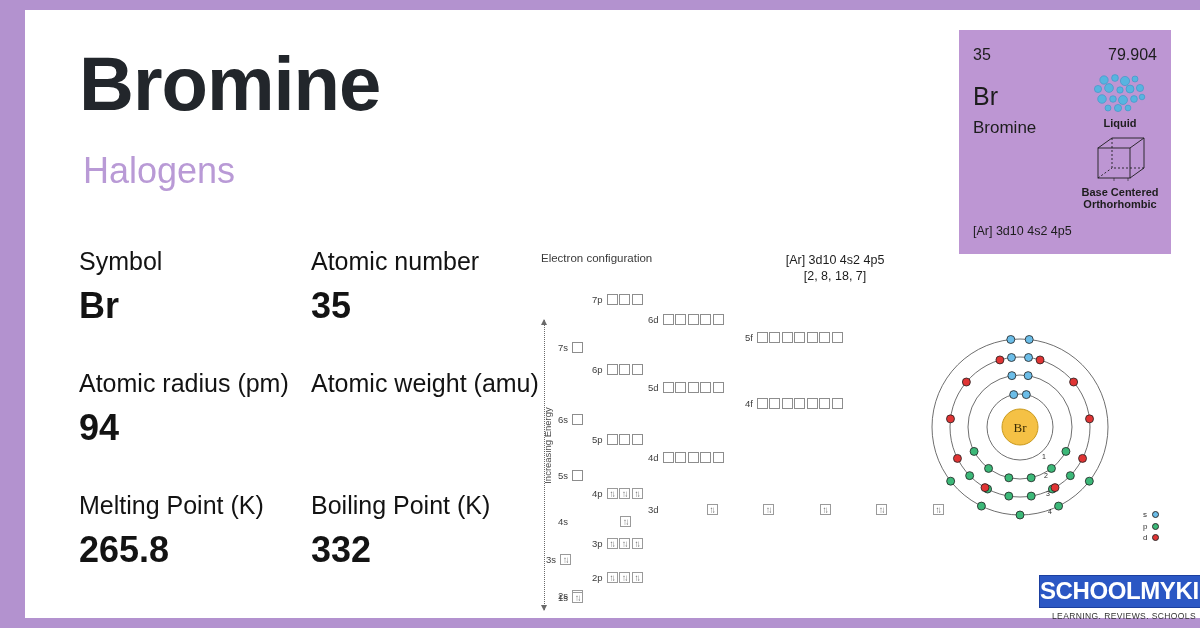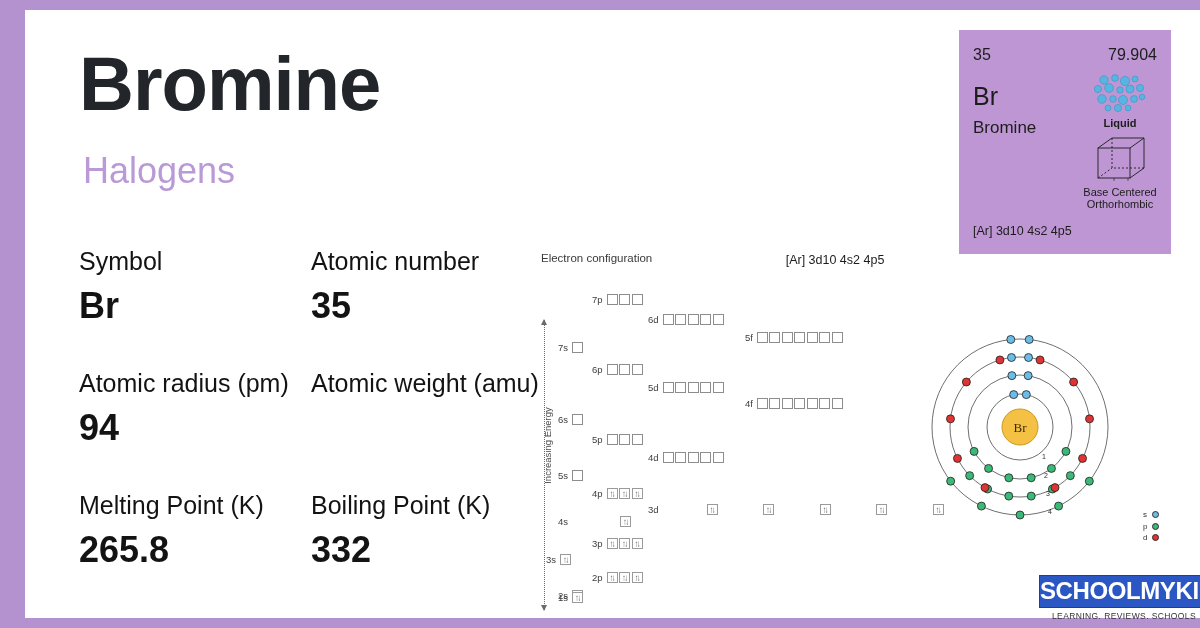--- a/index.html
+++ b/index.html
@@ -41,21 +41,21 @@
     width: 212px; height: 224px;
     background: #bd96d3;
   }
   .card-num  { position: absolute; left: 14px; top: 16px; font-size: 16px; color: #1d1d1d; }
   .card-mass { position: absolute; right: 14px; top: 16px; font-size: 16px; color: #1d1d1d; }
   .card-sym  { position: absolute; left: 14px; top: 52px; font-size: 25px; color: #1d1d1d; }
   .card-name { position: absolute; left: 14px; top: 88px; font-size: 17px; color: #1d1d1d; }
   .card-cfg  { position: absolute; left: 14px; bottom: 16px; font-size: 12.5px; color: #1d1d1d; }
   .phase-wrap { position: absolute; right: 8px; top: 44px; width: 86px; text-align: center; }
   .phase-label { font-size: 11px; font-weight: bold; color: #1d1d1d; margin-top: 1px; }
-  .crystal-label { font-size: 11px; font-weight: normal; color: #1d1d1d; line-height: 1.12; margin-top: 2px; }
+  .crystal-label { font-size: 11px; font-weight: bold; color: #1d1d1d; line-height: 1.12; margin-top: 2px; }
 
   
   .orb { position: absolute; left: 505px; top: 238px; width: 400px; height: 370px; }
   .orb-head { position: absolute; left: 11px; top: 4px; font-size: 11.5px; color: #3a3a3a; }
   .orb-cfg  { position: absolute; left: 210px; top: 4px; width: 190px; text-align: center;
               font-size: 12.5px; color: #1d1d1d; line-height: 1.28; }
   .energy-axis {
     position: absolute; left: 8px; top: 72px; width: 14px; height: 290px;
   }
   .energy-axis .dots {
@@ -188,20 +188,21 @@
       <div class="crystal-label">Base Centered Orthorhombic</div>
     </div>
 
     <div class="card-cfg">[Ar] 3d10 4s2 4p5</div>
   </div>
 
   <div class="orb">
     <div class="orb-head">Electron configuration</div>
     <div class="orb-cfg">
       <div>[Ar] 3d10 4s2 4p5</div>
+      <div>[2, 8, 18, 7]</div>
     </div>
     <div class="energy-axis">
       <div class="dots"></div>
       <div class="arw-up"></div>
       <div class="arw-dn"></div>
       <div class="energy-text">Increasing Energy</div>
     </div>
     <div id="orb-rows">
         <div class="row" style="left: 62px; top: 46px;">
           <span class="lbl">7p</span>

